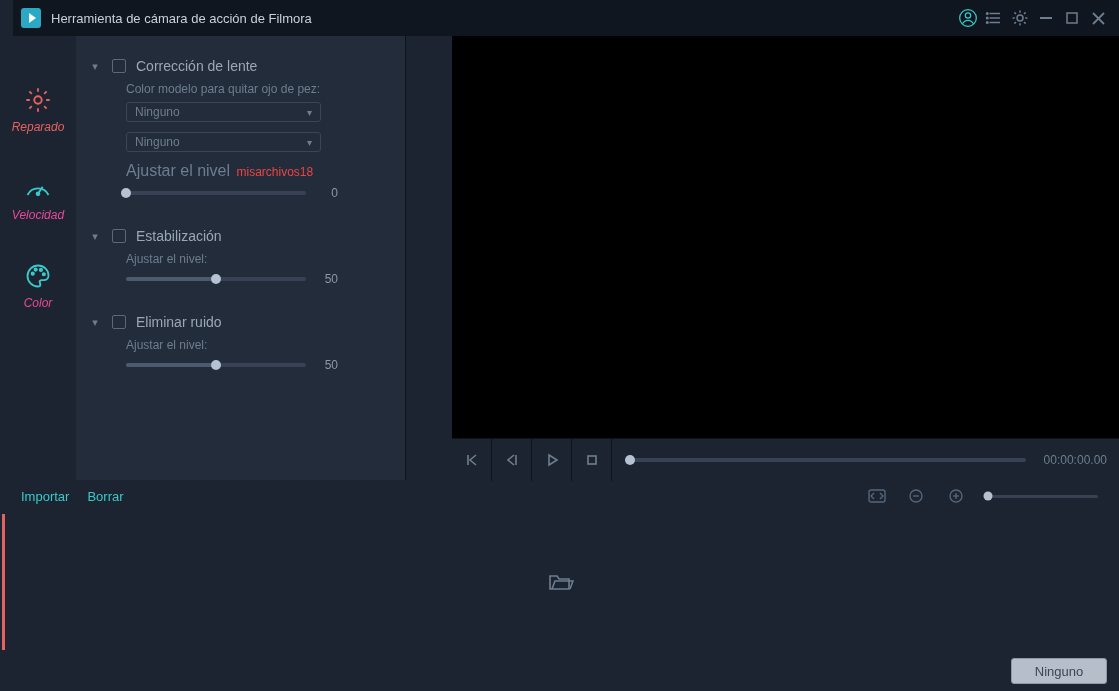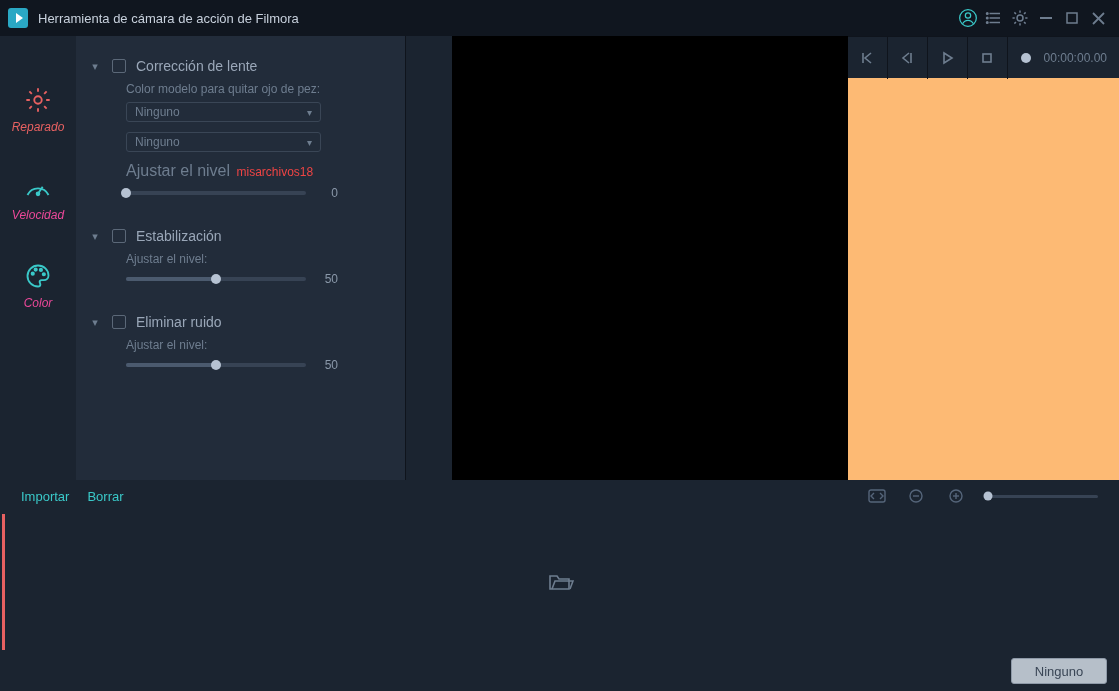--- a/index.html
+++ b/index.html
@@ -1,21 +1,21 @@
 <!DOCTYPE html>
 <html><head>
 <meta charset="utf-8">
 <style>
   * { box-sizing: border-box; margin: 0; padding: 0; font-family: "Segoe UI", Arial, sans-serif; }
   html, body { width: 1119px; height: 691px; background: #1b2430; color: #8a98a9; overflow: hidden; }
 
   
   .titlebar {
     height: 36px; background: #10161f; display: flex; align-items: center;
-    padding: 0 8px; font-size: 13px; color: #c7d0dc;
+    padding: 0 8px; font-size: 13px; color: #c7d0dc; margin-left: 13px;
   }
   .titlebar .app-icon {
     width: 20px; height: 20px; border-radius: 3px; background: #2aa8c4;
     display: flex; align-items: center; justify-content: center; margin-right: 10px;
     position: relative;
   }
   .titlebar .app-icon::before {
     content: ""; width: 0; height: 0;
     border-left: 7px solid #fff; border-top: 5px solid transparent; border-bottom: 5px solid transparent;
     margin-left: 2px;
@@ -68,21 +68,21 @@
   .slider .fill { position: absolute; height: 100%; background: #4b5a6e; border-radius: 2px; }
   .slider .thumb {
     position: absolute; width: 10px; height: 10px; background: #b6c2d2; border-radius: 50%;
     top: 50%; transform: translate(-50%, -50%);
   }
   .slider-val { font-size: 12px; color: #8a98a9; width: 20px; text-align: right; }
   .watermark { color: #e44; font-size: 12px; font-weight: 400; margin-left: 2px; }
   .inline-label { font-size: 16px; color: #6e7d8f; }
 
   
-  .preview-col { flex: 1; display: flex; flex-direction: row; background: #fdba74; margin-left: 46px; }
+  .preview-col { flex: 1; display: flex; flex-direction: column; background: #fdba74; margin-left: 46px; }
   .preview { flex: 1; background: #000; }
   .transport {
     height: 42px; background: #1b2430; display: flex; align-items: center; padding: 0 12px 0 0;
     border-top: 1px solid #0f141c;
   }
   .tbtn {
     width: 40px; height: 42px; display: flex; align-items: center; justify-content: center;
     border-right: 1px solid #0f141c; color: #6e7d8f; cursor: pointer;
   }
   .seek {

